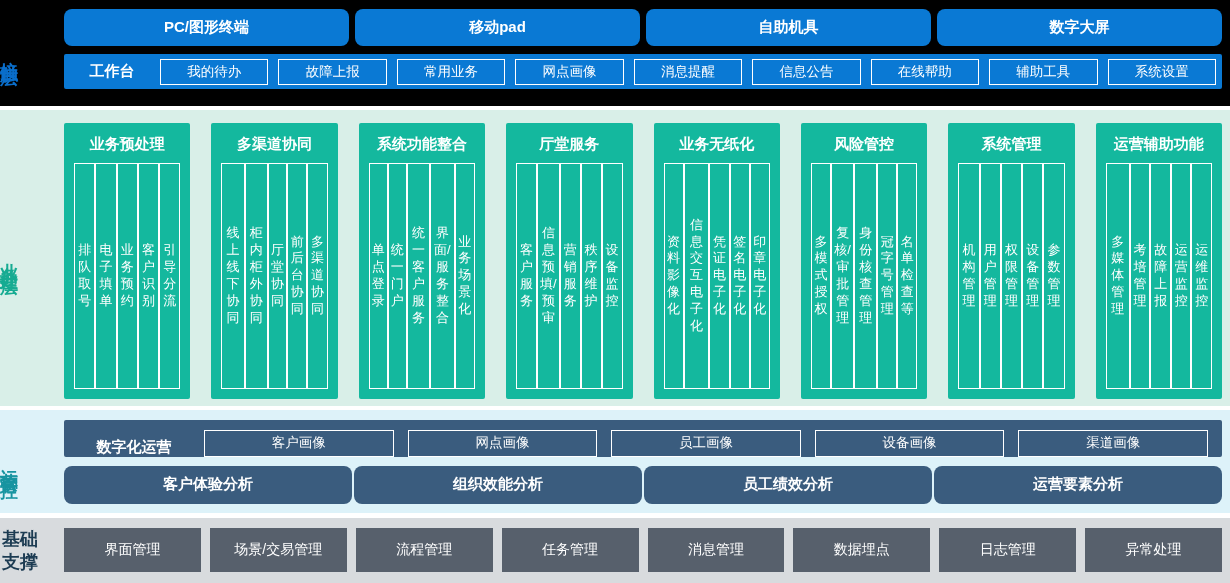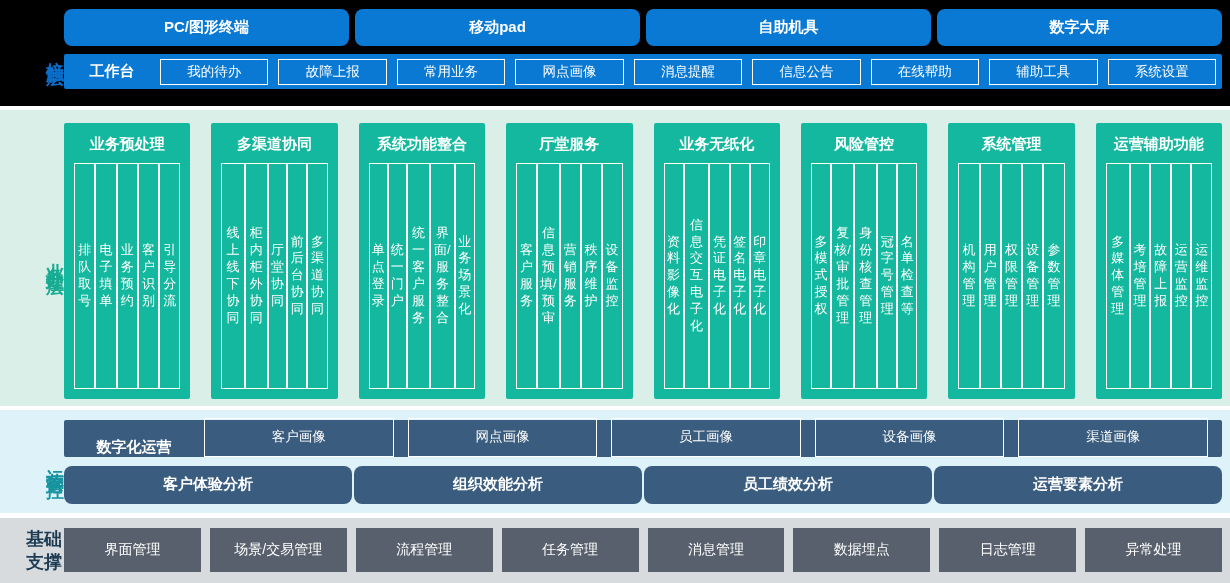--- a/index.html
+++ b/index.html
@@ -13,21 +13,21 @@
 
   
   .layer { display:flex; width:100%; }
   .layer-contact    { height:108px;  background:#000000; }
   .layer-business   { height:302px; background:#d9efe8; }
   .layer-operations { height:106px; background:#ddf2f9; }
   .layer-foundation { height:66px;  background:#d8dbde; }
   .gap4 { height:4px; background:#ffffff; }
   .gap5 { height:5px; background:#ffffff; }
 
-  .side { width:64px; flex:0 0 64px; display:flex; align-items:center; justify-content:flex-end; }
+  .side { width:64px; flex:0 0 64px; display:flex; align-items:center; justify-content:flex-start; }
   .vlabel {
     writing-mode:vertical-rl; text-orientation:upright;
     font-weight:bold; font-size:18px; letter-spacing:4px; line-height:1;
   }
   .side-contact .vlabel    { color:#0a6ecb; }
   .side-business .vlabel   { color:#16ab92; }
   .side-operations .vlabel { color:#1794a0; }
   .hlabel {
     font-weight:bold; font-size:18px; color:#1c3b52;
     width:40px; line-height:1.25; word-break:break-all; text-align:center;
@@ -67,21 +67,21 @@
   }
 
   
   .ops-bar {
     margin-top:10px; height:37px; background:#3a5c7e; border-radius:2px;
     display:flex; align-items:flex-end;
   }
   .ops-label { width:140px; flex:0 0 140px; text-align:center; color:#fff; font-weight:bold; font-size:15px; }
   .ops-items { flex:1; display:flex; gap:14px; padding-right:14px; }
   .ops-item {
-    flex:1; height:39px; border:1px solid #ffffff; color:#fff; font-size:13.5px;
+    flex:1; height:27px; border:1px solid #ffffff; color:#fff; font-size:13.5px;
     display:flex; align-items:center; justify-content:center;
   }
   .analyses { display:flex; gap:2px; margin-top:9px; height:38px; }
   .analysis-btn {
     flex:1; background:#3a5c7e; color:#fff; border-radius:8px;
     display:flex; align-items:center; justify-content:center;
     font-size:15px; font-weight:bold;
   }
 
   

